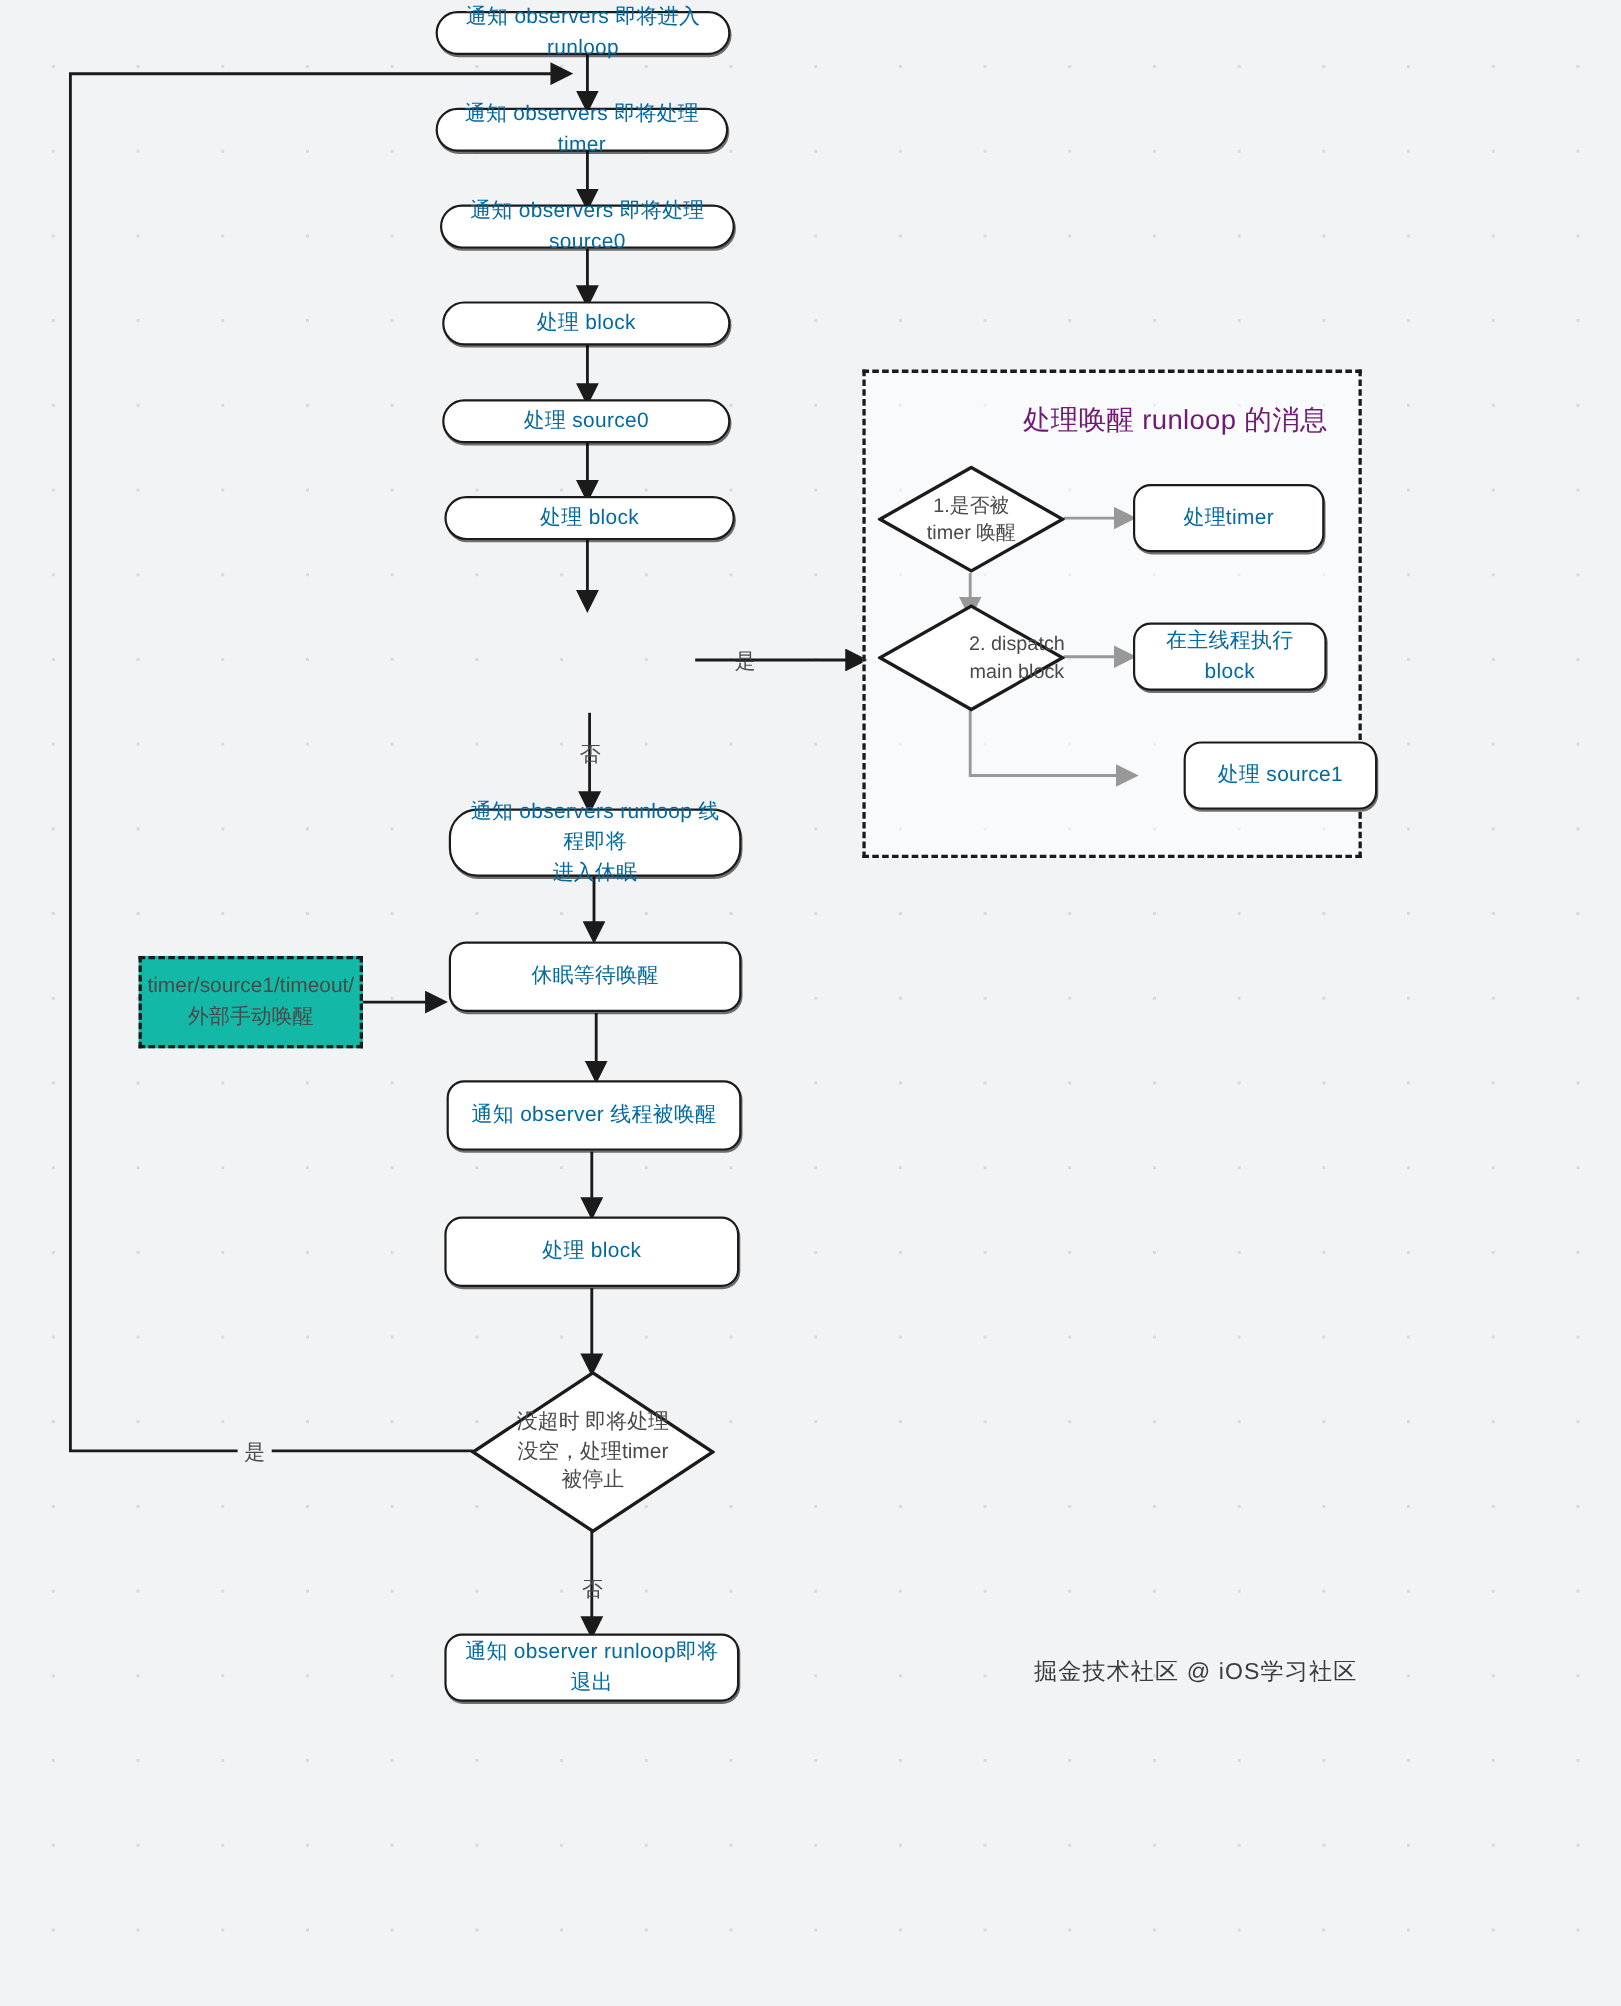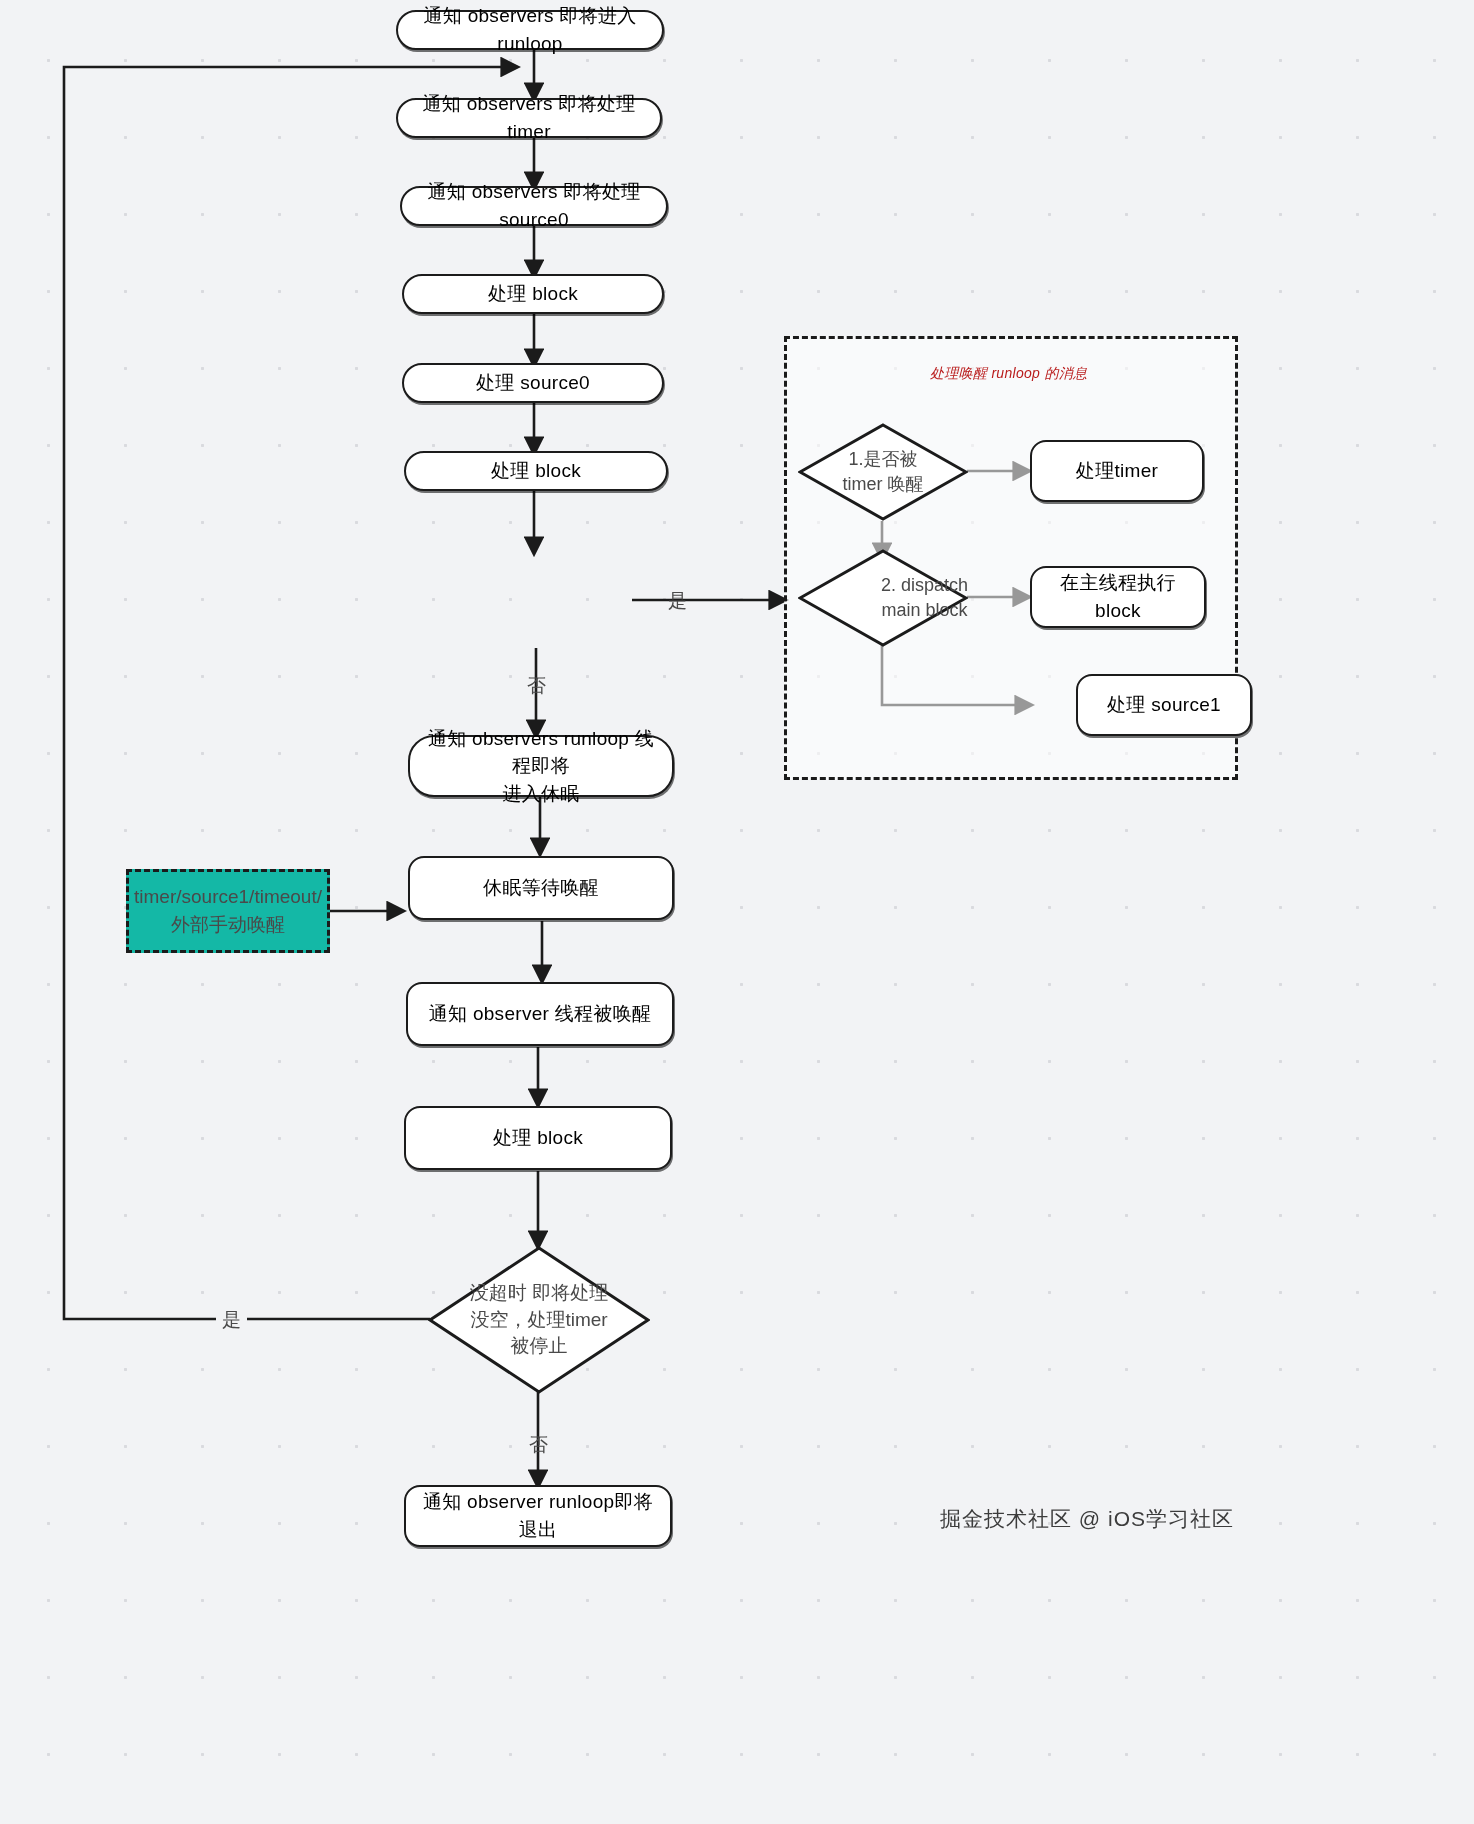--- a/index.html
+++ b/index.html
@@ -21,21 +21,21 @@
   svg.edges{position:absolute;left:0;top:0;width:1474px;height:1824px;pointer-events:none;}
 
   .node{
     position:absolute;
     box-sizing:border-box;
     background:#ffffff;
     border:2.6px solid #1b1b1b;
     border-radius:26px;
     display:flex;align-items:center;justify-content:center;
     text-align:center;
-    color:#000000;
+    color:#0369a1;
     font-size:19px;
     line-height:1.45;
     letter-spacing:.3px;
     box-shadow:1px 2px 0 rgba(0,0,0,.55);
     padding:4px 12px;
   }
   .node.rect{border-radius:14px;}
 
   .diamond{
     position:absolute;
@@ -48,21 +48,21 @@
   .diamond .dshape{position:absolute;left:0;top:0;width:100%;height:100%;z-index:1;}
 
   .grp{
     position:absolute;
     border:3px dashed #1b1b1b;
     background:rgba(255,255,255,.55);
     box-sizing:border-box;
   }
   .grp-title{
     position:absolute;
-    color:#b91c1c;font-size:14px;letter-spacing:.3px;white-space:nowrap;font-style:italic;
+    color:#701a75;font-size:25px;letter-spacing:.3px;white-space:nowrap;
   }
   .dashbox{
     position:absolute;
     border:3px dashed #1b1b1b;
     background:#14b8a6;
     box-sizing:border-box;
     display:flex;align-items:center;justify-content:center;
     text-align:center;color:#4a4a4a;font-size:19px;line-height:1.5;
   }
   .edgelabel{

